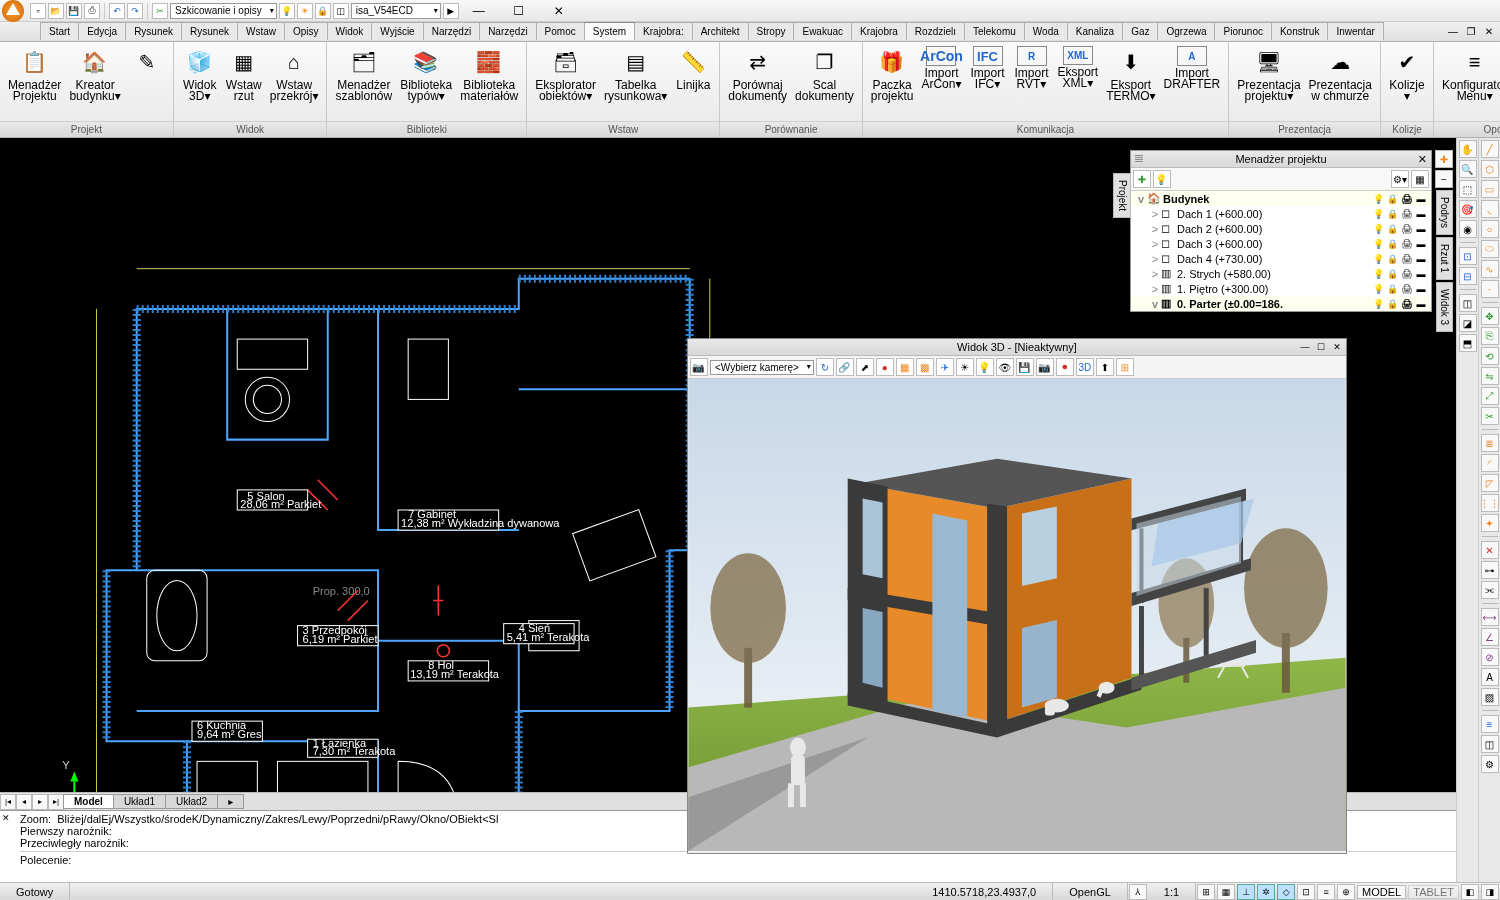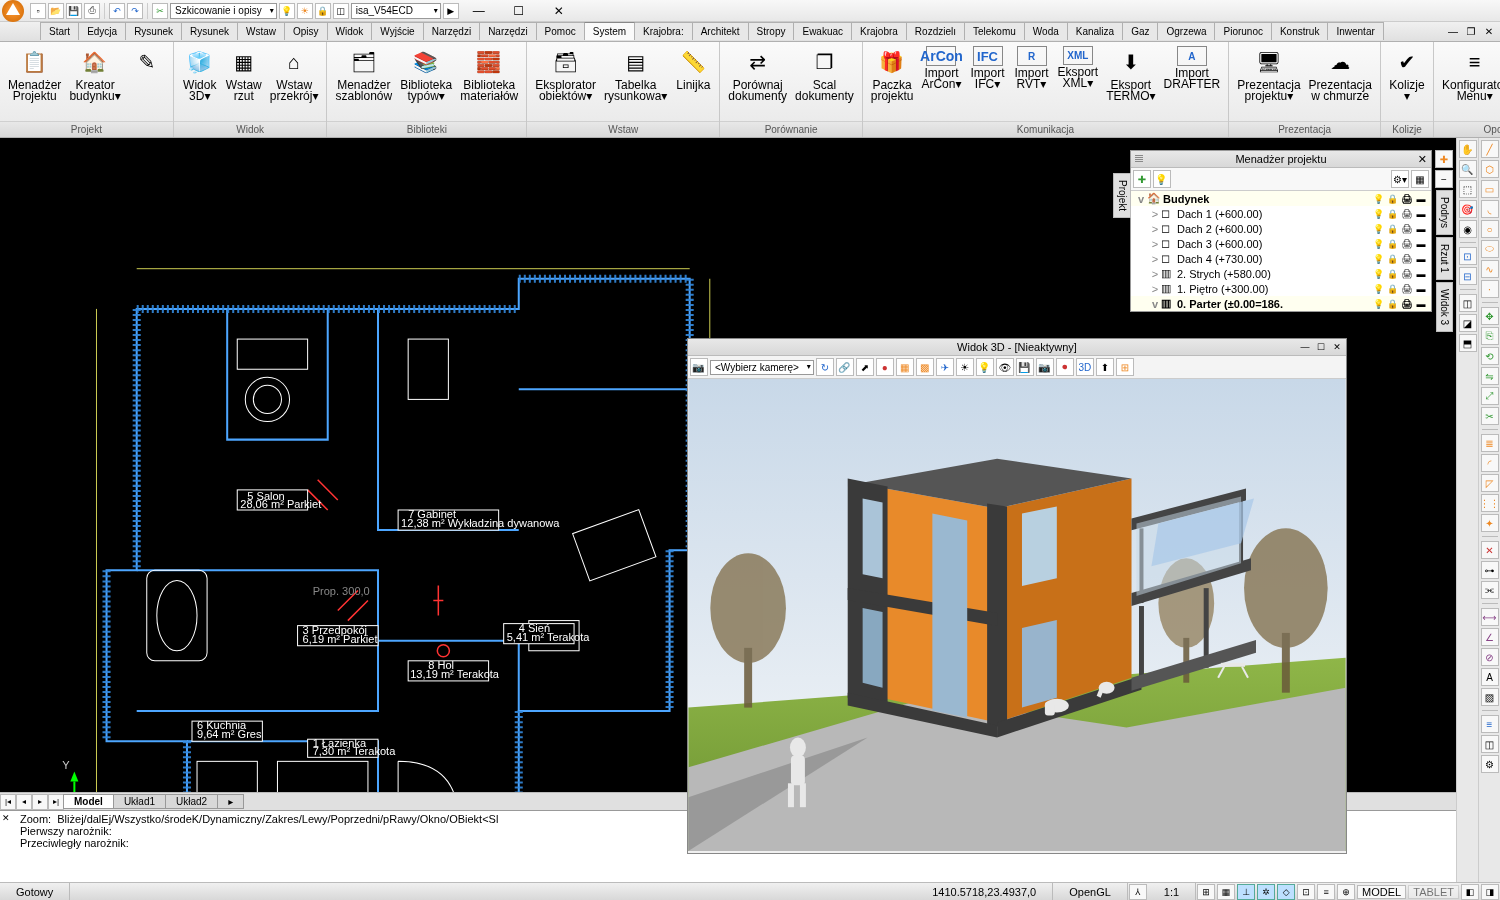--- a/index.html
+++ b/index.html
@@ -715,20 +715,21 @@
     <div class="ltab">Układ2</div>
     <div class="ltab">▸</div>
   </div>
 
 <div class="cmdwin">
   <div class="x">✕</div>
   <div class="lines">
     <div class="line">Zoom:  Bliżej/dalEj/Wszystko/środeK/Dynamiczny/Zakres/Lewy/Poprzedni/pRawy/Okno/OBiekt&lt;Sl</div>
     <div class="line">Pierwszy narożnik:</div>
     <div class="line">Przeciwległy narożnik:</div>
+    <div class="line prompt">Polecenie:</div>
   </div>
 </div>
 
 <div class="status">
   <div class="cell">Gotowy</div>
   <div class="fill"></div>
   <div class="cell">1410.5718,23.4937,0</div>
   <div class="cell">OpenGL</div>
   <div class="tog">⅄</div>
   <div class="cell">1:1</div>

